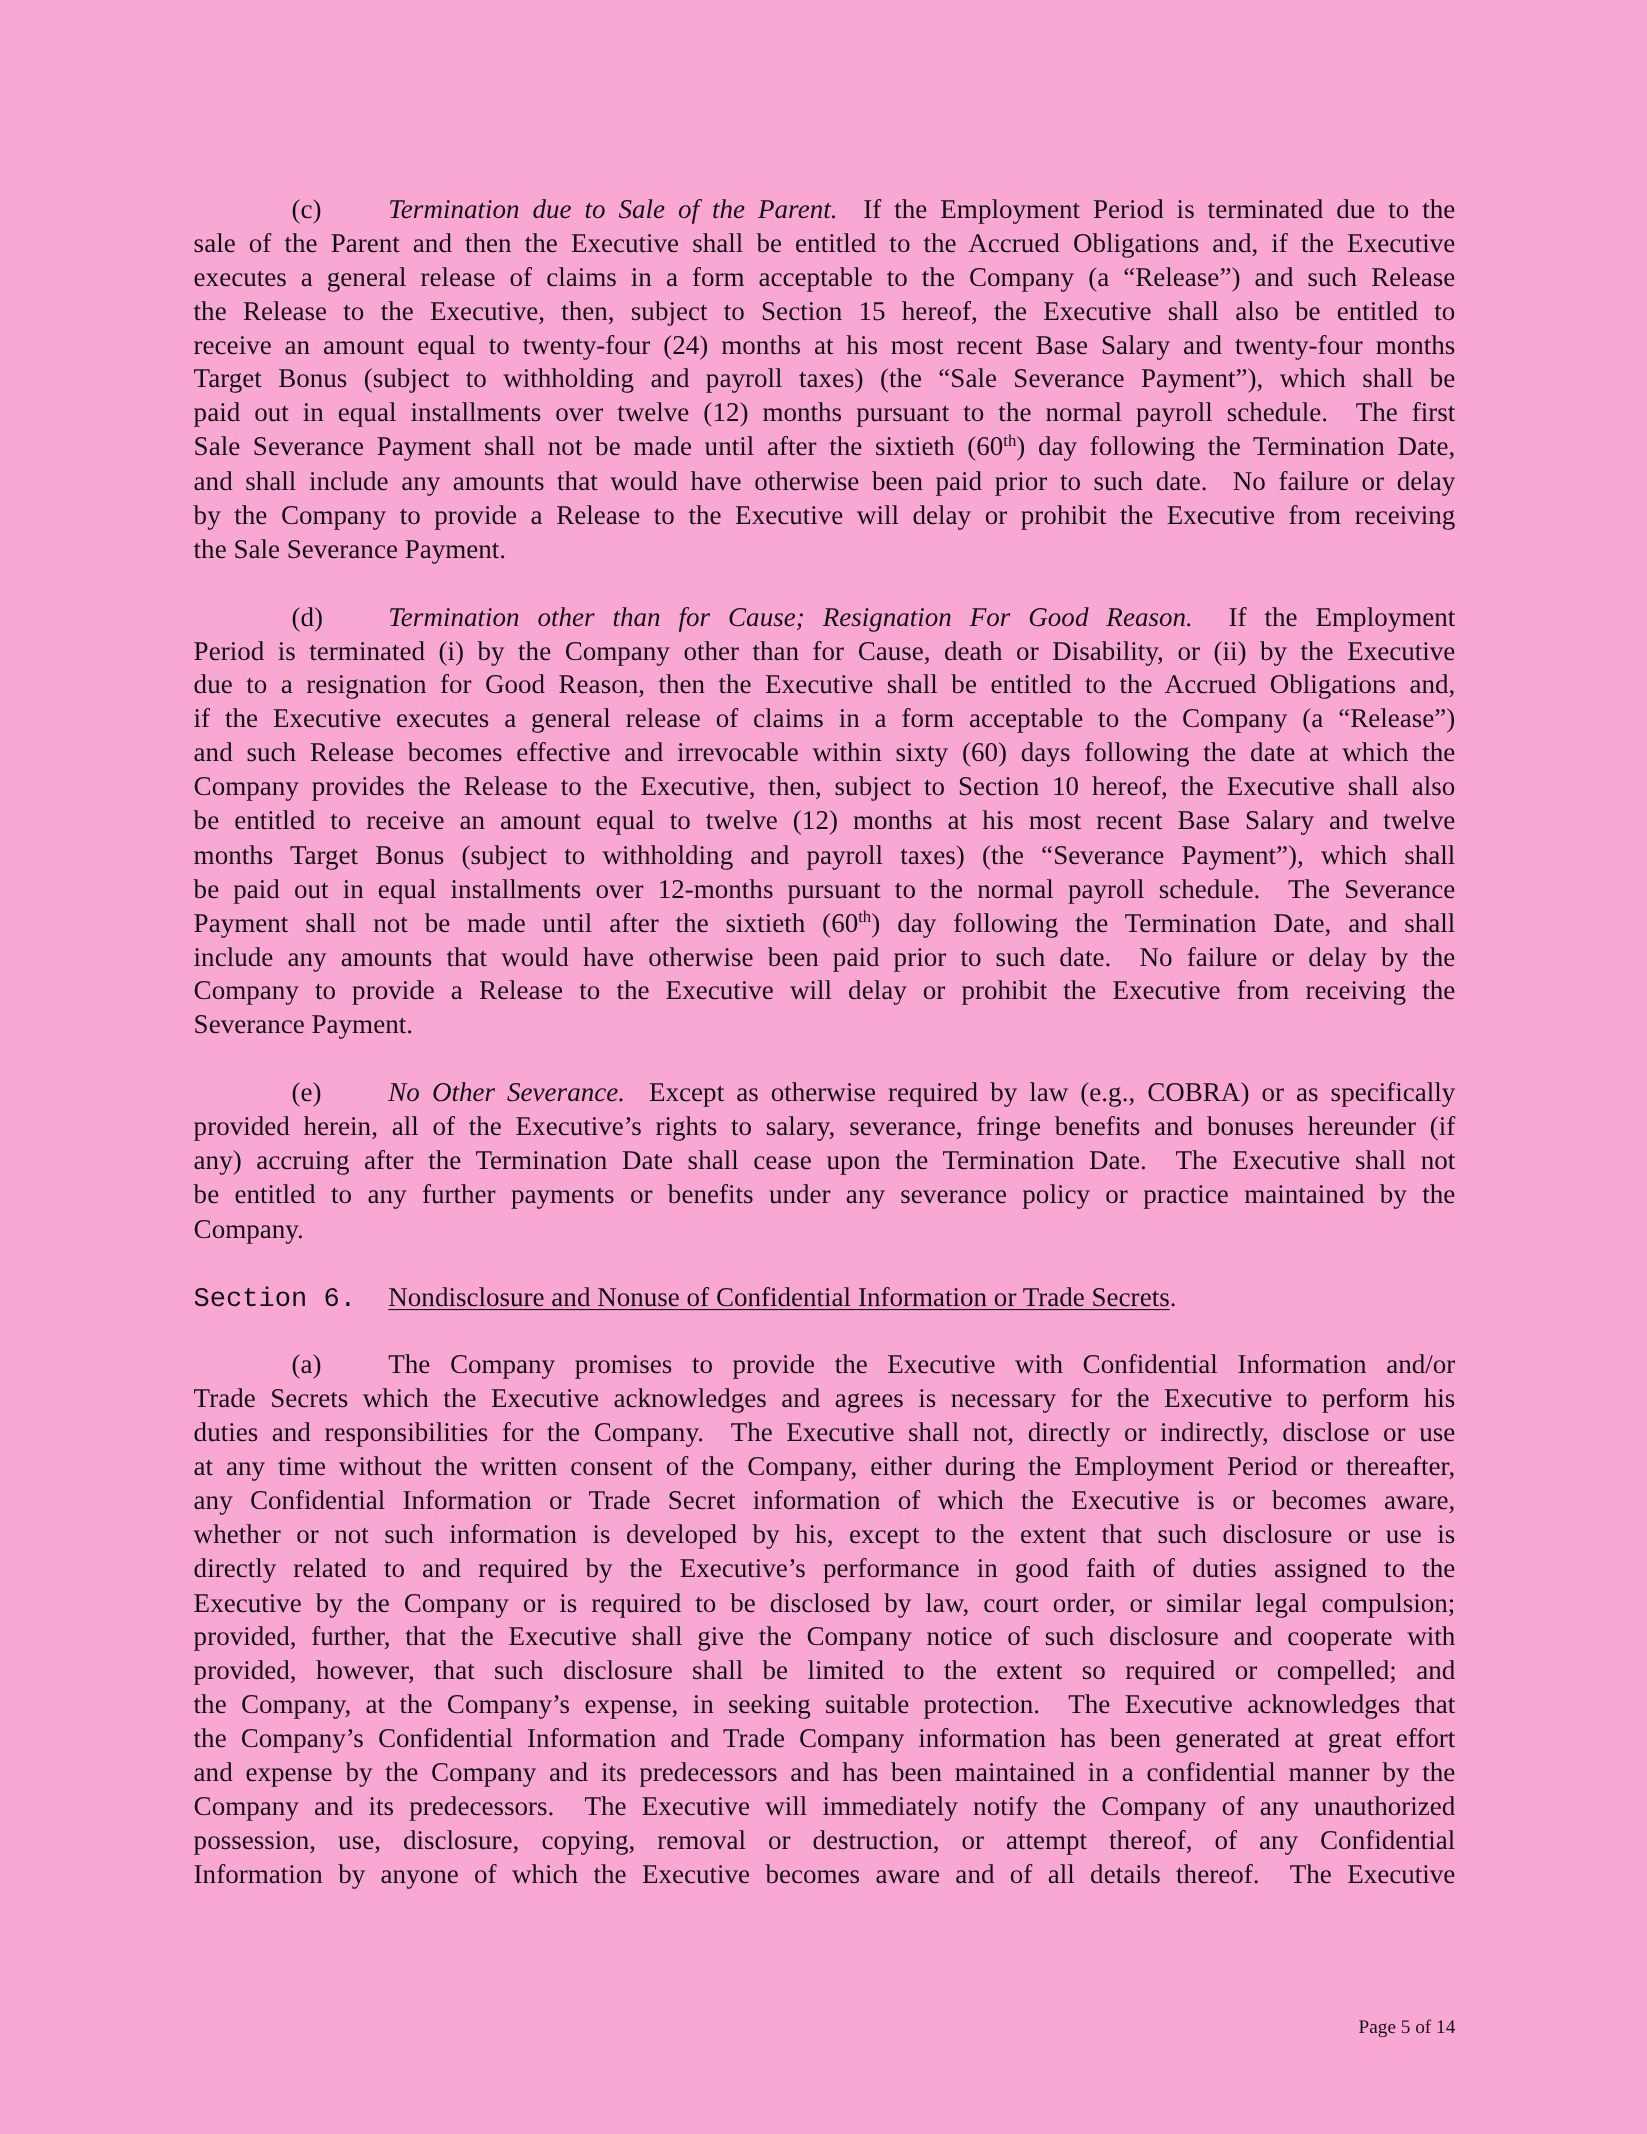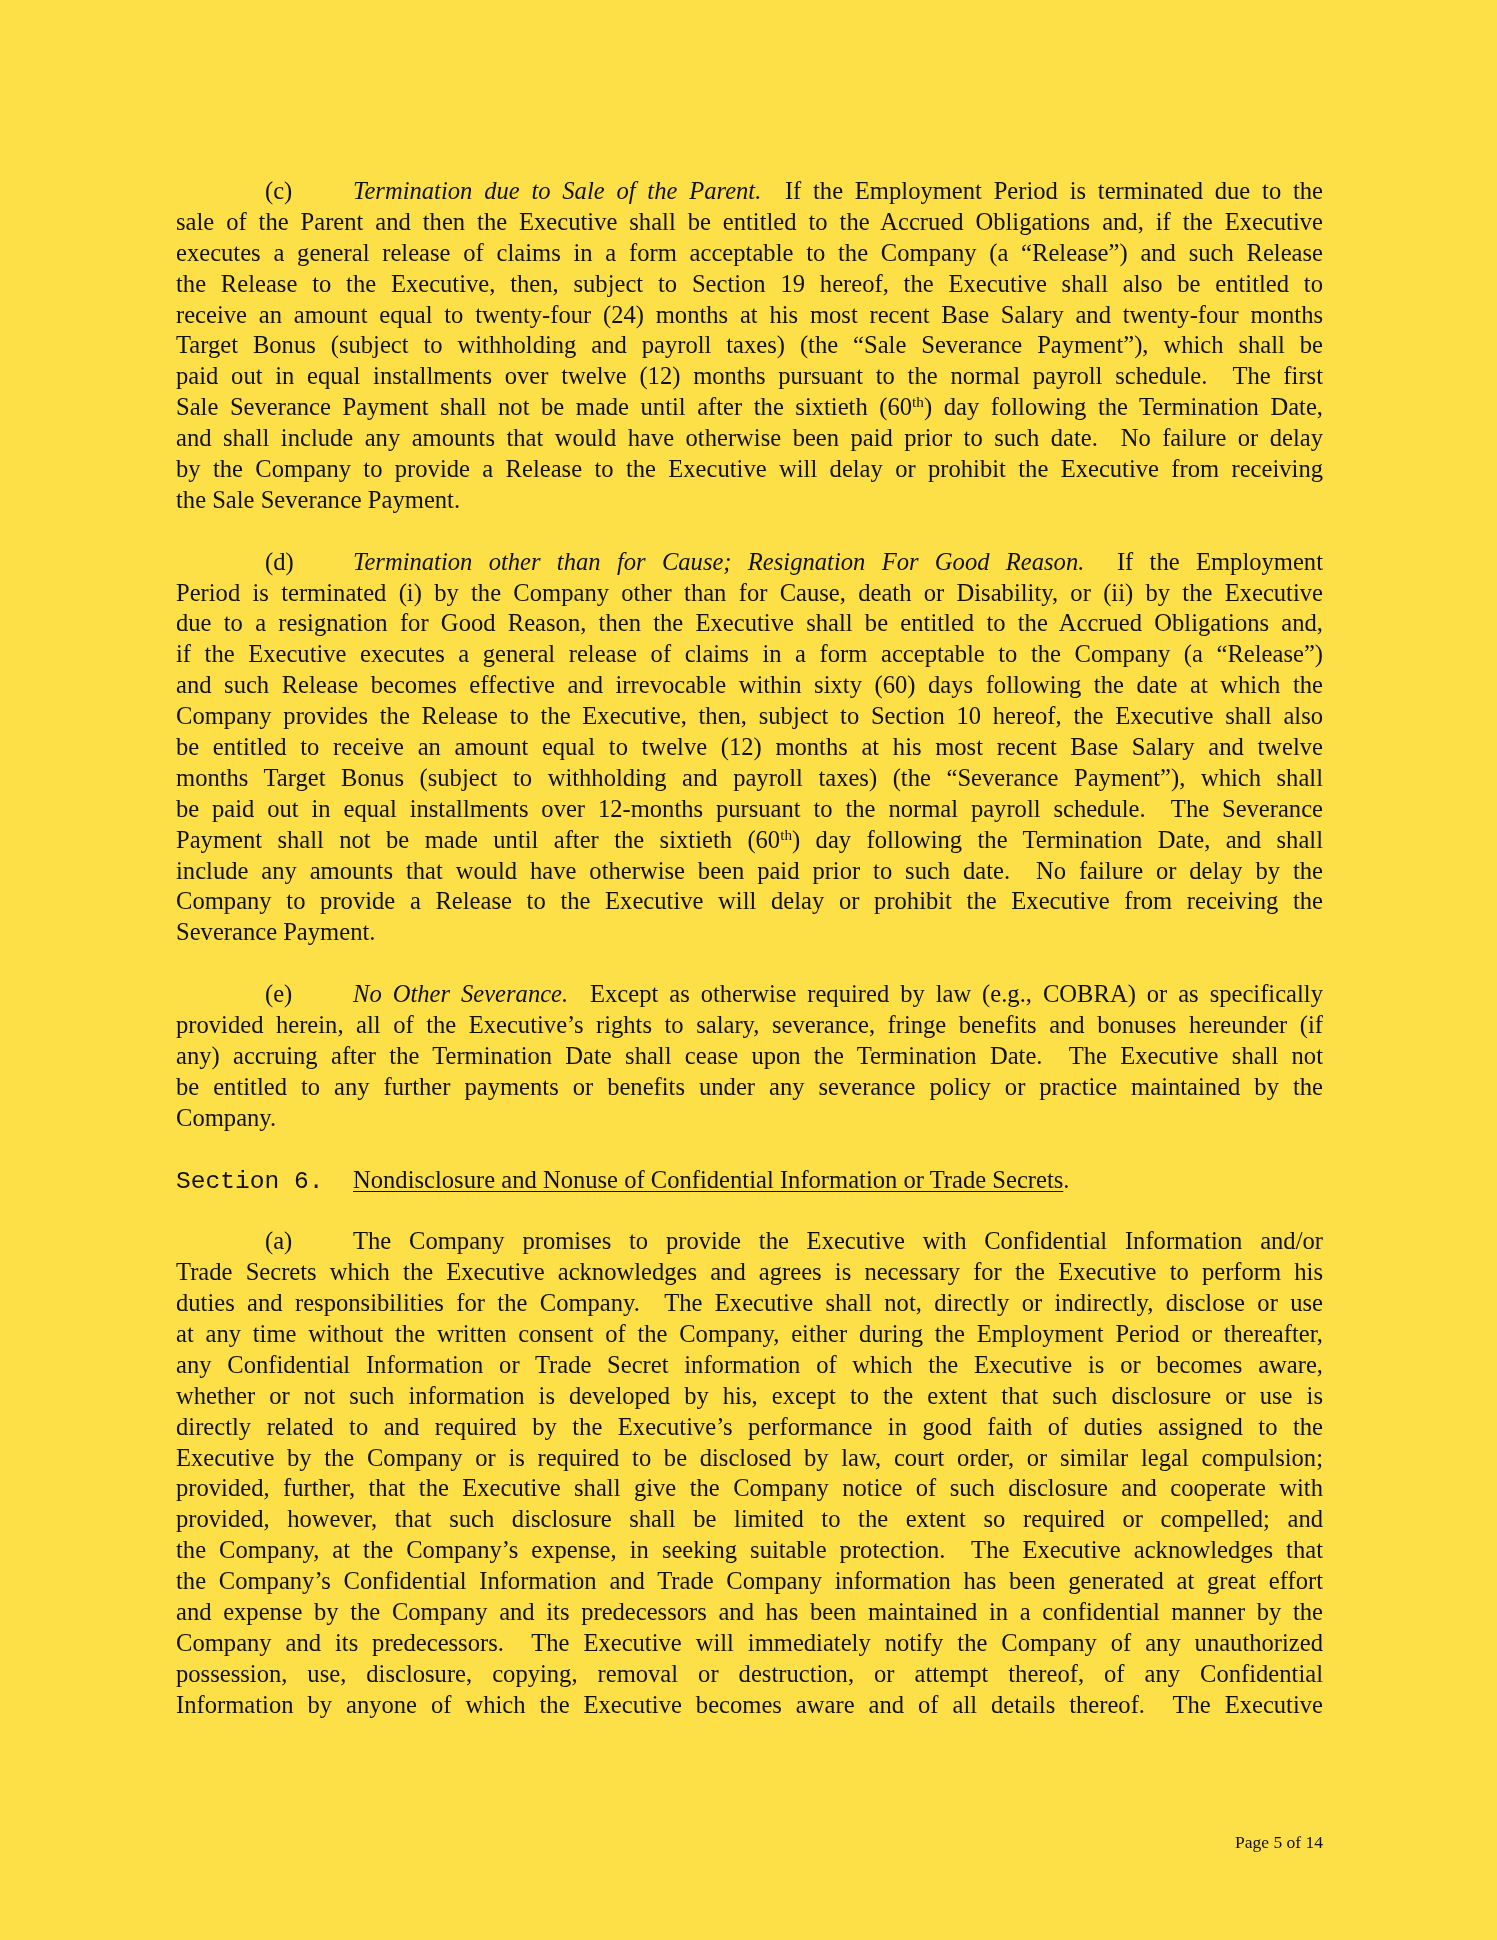--- a/index.html
+++ b/index.html
@@ -12,21 +12,21 @@
       height: 1940px;
       position: relative;
       overflow: hidden;
       font-family: "Liberation Serif", "DejaVu Serif", serif;
       color: #111111;
     }
     .page {
       position: absolute;
       left: 0; top: 0;
       width: 1497px; height: 1940px;
-      background: #fde047;
+      background: #f9a8d4;
     }
     .body-text {
       position: absolute;
       left: 176px;
       top: 176px;
       width: 1147px;
       font-size: 24.6px;
       line-height: 30.9px;
     }
     .para { margin: 0; }
@@ -59,21 +59,21 @@
 </head>
 <body>
 
 <div class="page">
   <div class="body-text">
 
     <div class="para">
         <span class="line first-indent"><span class="lbl">(c)</span><span class="seg-italic">Termination due to Sale of the Parent.</span><span>&nbsp; If the Employment Period is terminated due to the</span></span>
         <span class="line"><span>sale of the Parent and then the Executive shall be entitled to the Accrued Obligations and, if the Executive</span></span>
         <span class="line"><span>executes a general release of claims in a form acceptable to the Company (a “</span><span class="seg-bold">Release</span><span>”) and such Release</span></span>
-        <span class="line"><span>the Release to the Executive, then, subject to Section 19 hereof, the Executive shall also be entitled to</span></span>
+        <span class="line"><span>the Release to the Executive, then, subject to Section 15 hereof, the Executive shall also be entitled to</span></span>
         <span class="line"><span>receive an amount equal to twenty-four (24) months at his most recent Base Salary and twenty-four months</span></span>
         <span class="line"><span>Target Bonus (subject to withholding and payroll taxes) (the “</span><span class="seg-bold">Sale Severance Payment</span><span>”), which shall be</span></span>
         <span class="line"><span>paid out in equal installments over twelve (12) months pursuant to the normal payroll schedule.&nbsp; The first</span></span>
         <span class="line"><span>Sale Severance Payment shall not be made until after the sixtieth (60</span><sup>th</sup><span>) day following the Termination Date,</span></span>
         <span class="line"><span>and shall include any amounts that would have otherwise been paid prior to such date.&nbsp; No failure or delay</span></span>
         <span class="line"><span>by the Company to provide a Release to the Executive will delay or prohibit the Executive from receiving</span></span>
         <span class="line last"><span>the Sale Severance Payment.</span></span>
       </div>
     <div class="blank"></div>
     <div class="para">

